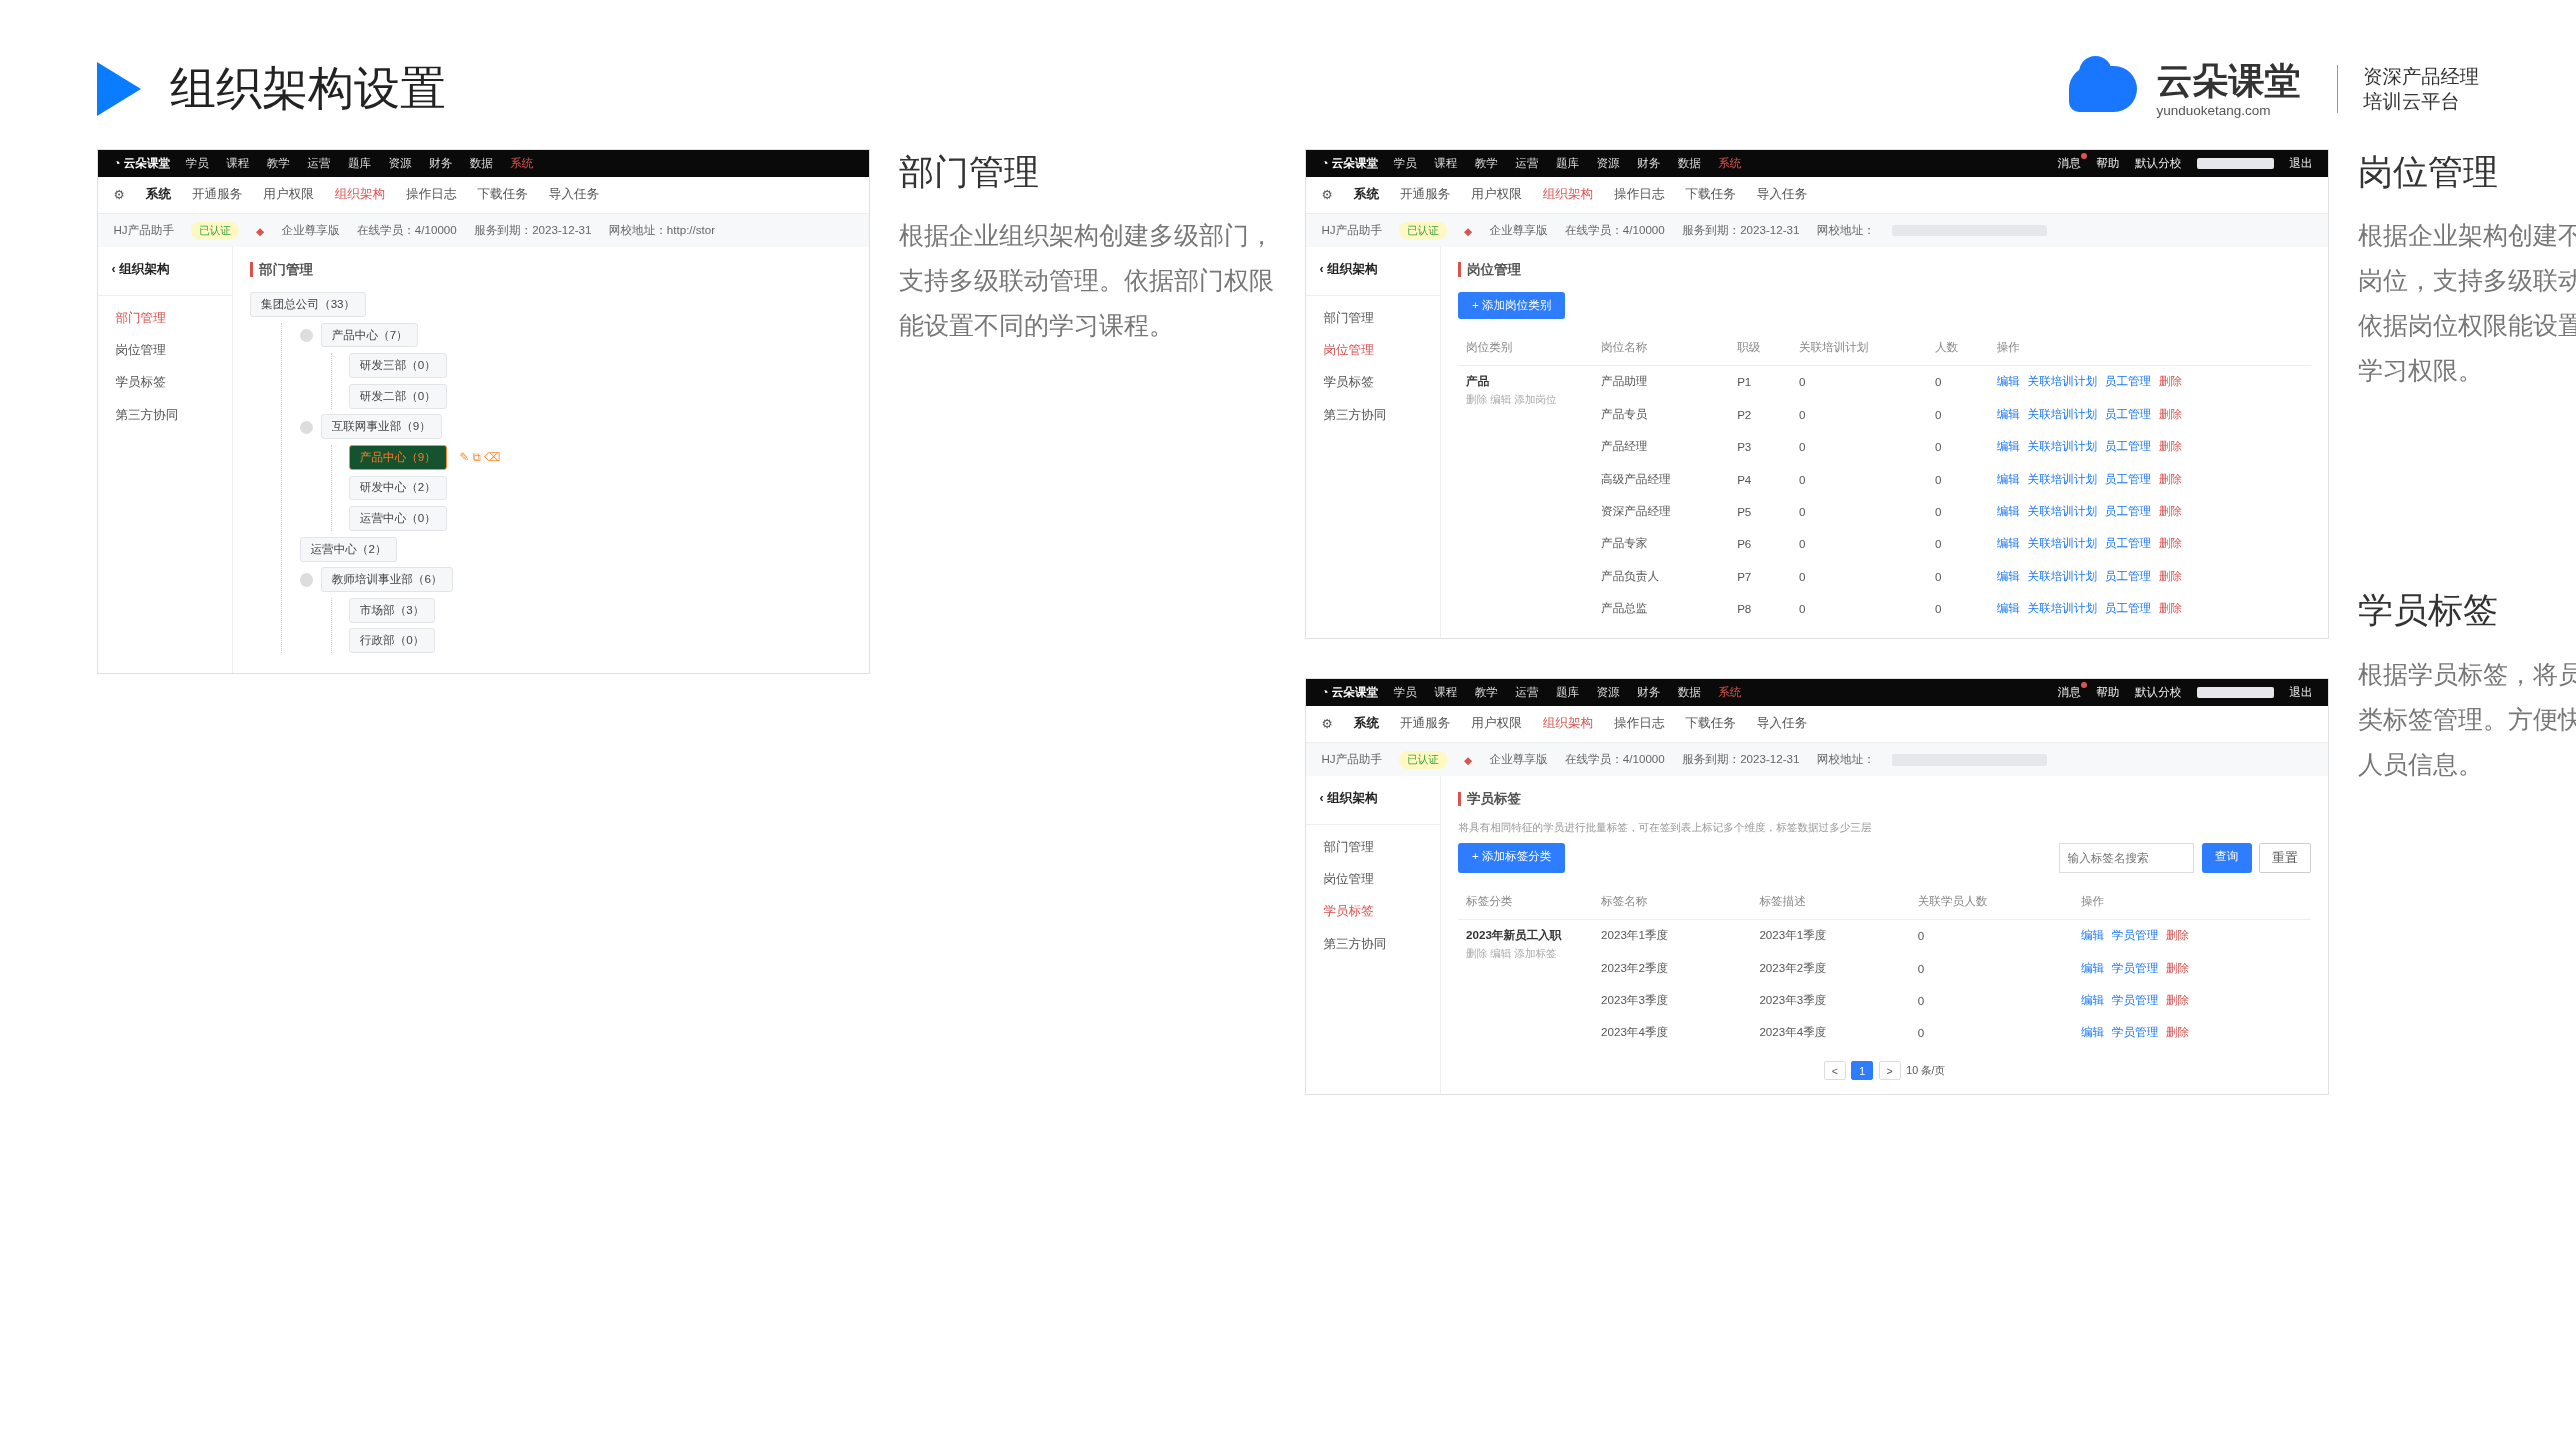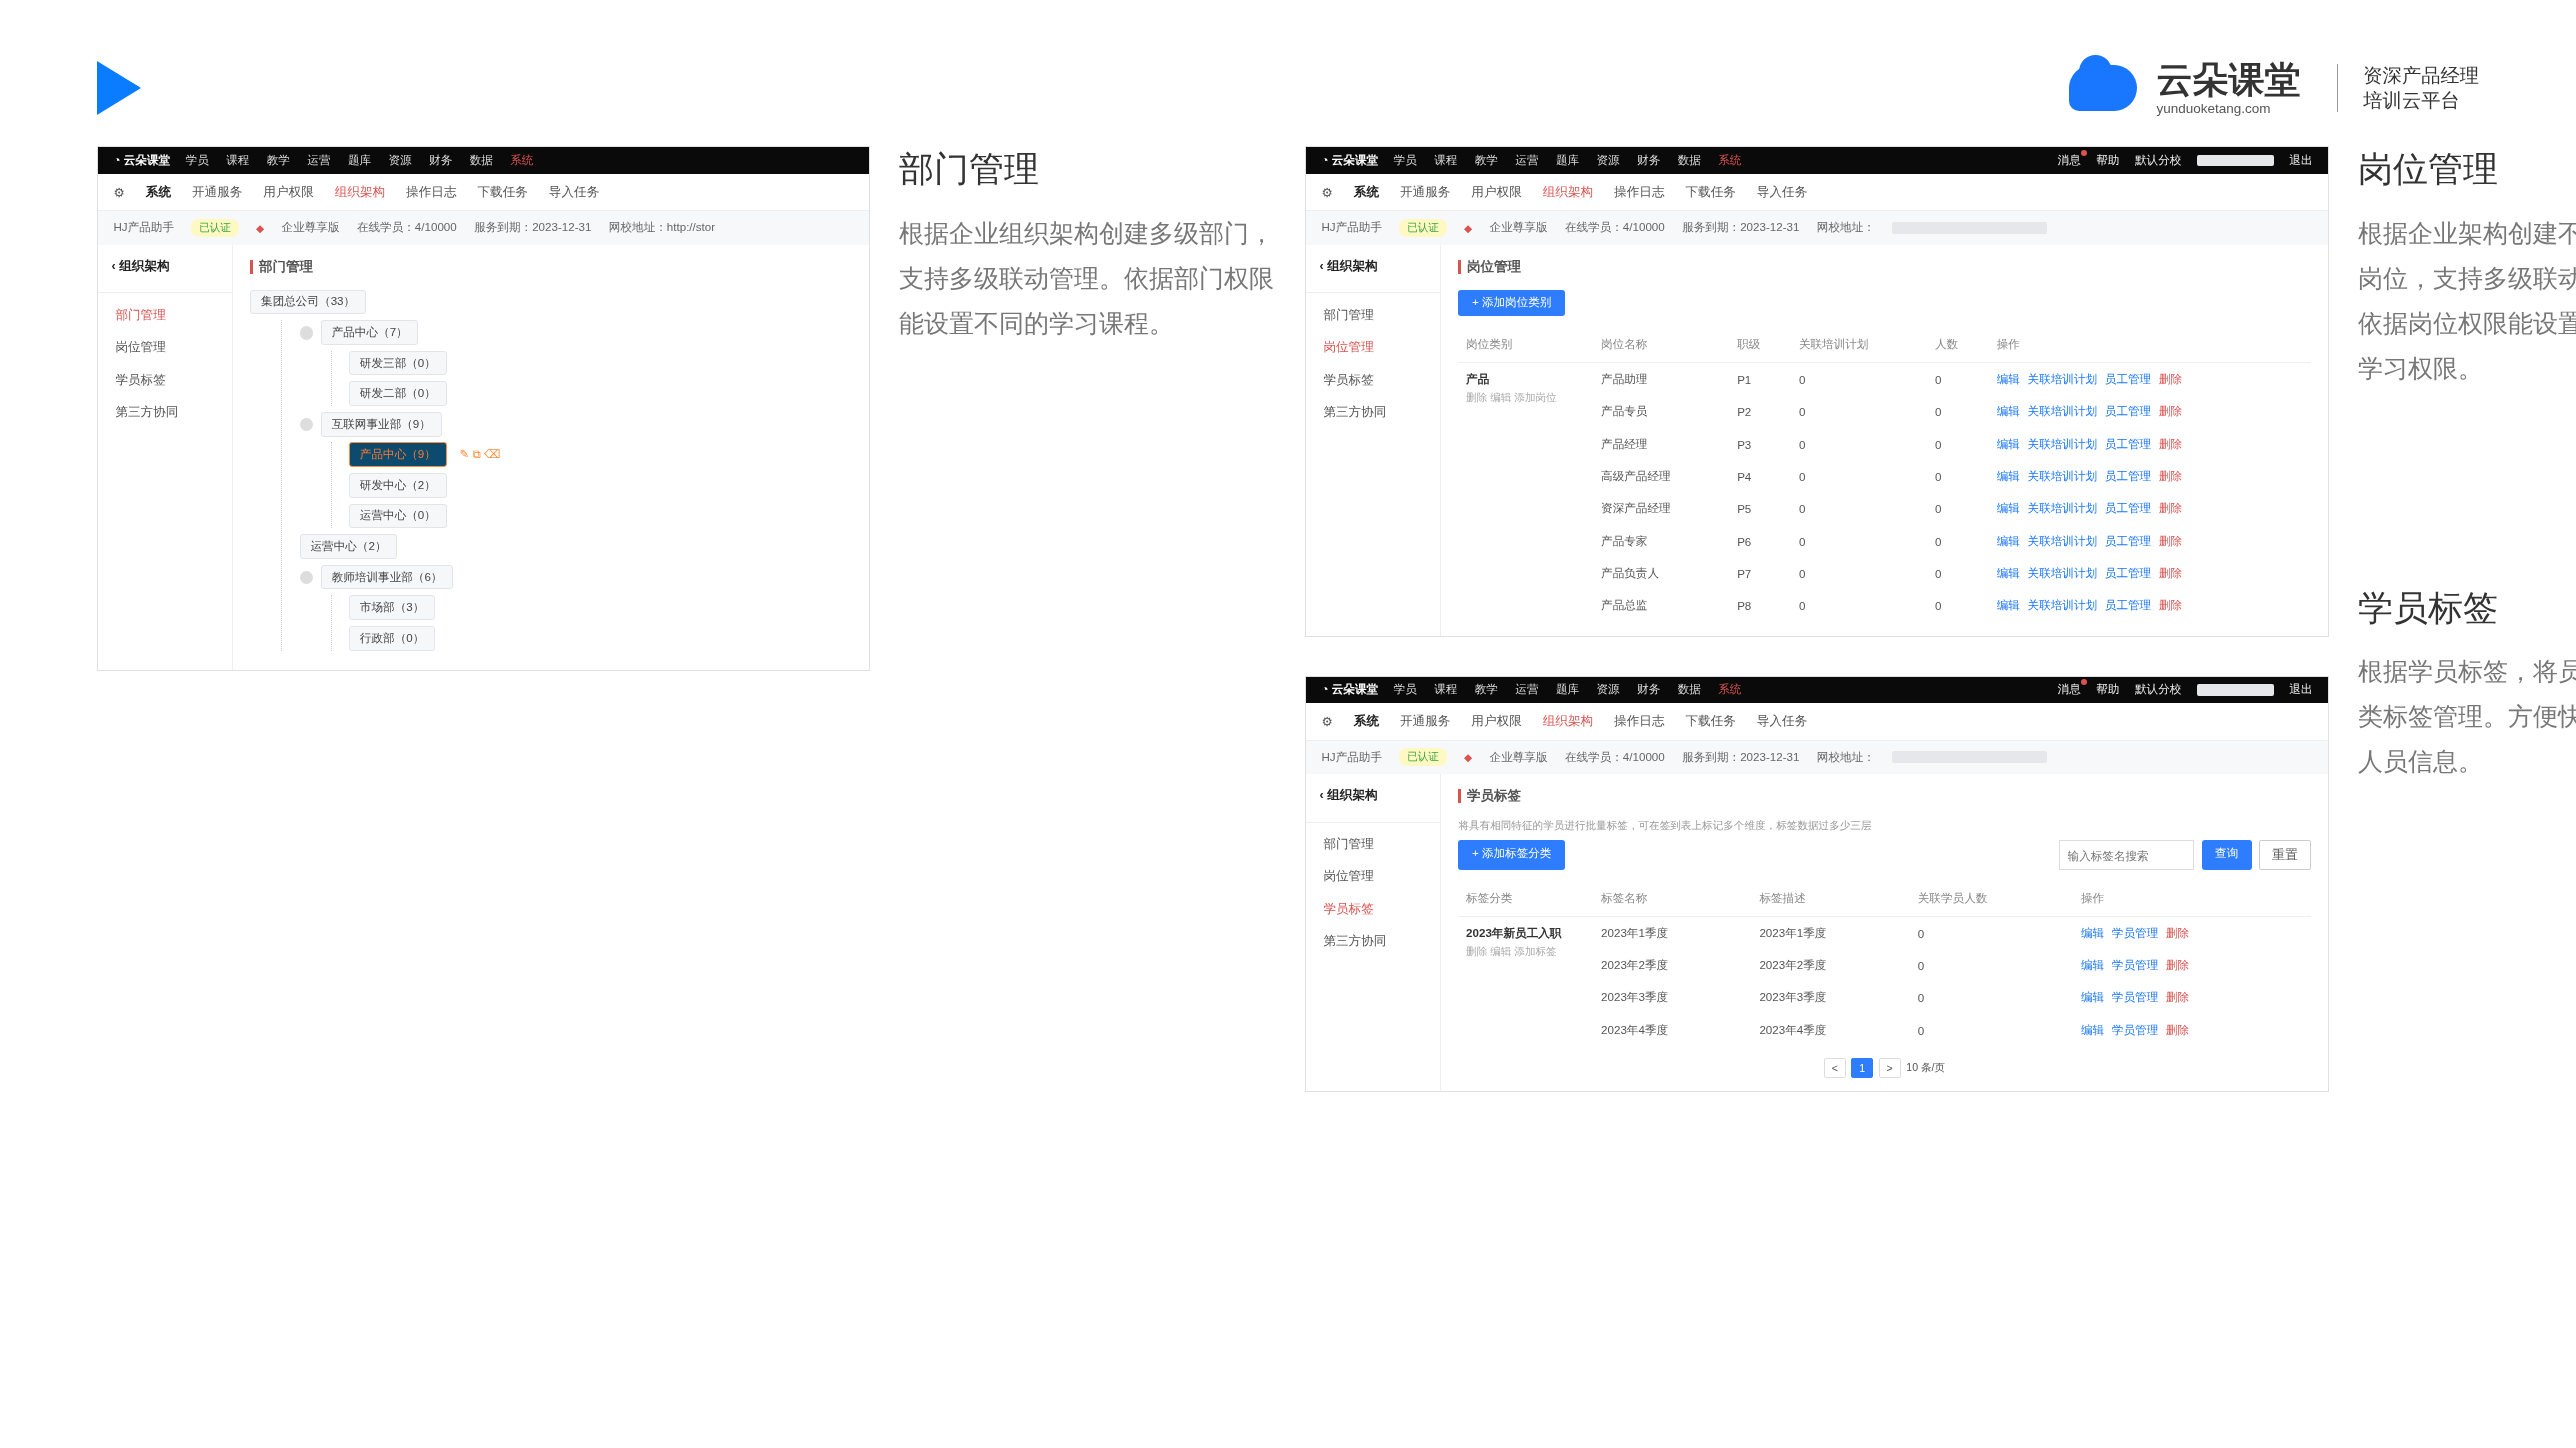--- a/index.html
+++ b/index.html
@@ -56,21 +56,21 @@
 .sidebar .item.on { color:#d9534f; }
 .main { flex:1; padding:13.5px 17.4px; }
 .main .mtitle { font-weight:600; font-size:13.5px; margin-bottom:13.5px; display:flex; align-items:center; gap:5.8px; }
 .main .mtitle::before { content:''; display:inline-block; width:2.9px; height:14.5px; background:#d9534f; }
 
 
 .tree { font-size:11.6px; color:#444; }
 .tnode { position:relative; margin:5.8px 0; }
 .tdot { display:inline-block; width:13.5px; height:13.5px; border-radius:50%; background:#ddd; margin-right:7.7px; vertical-align:middle; }
 .tnode .box { display:inline-block; background:#f6f7f9; border:1px solid #e2e4e8; border-radius:2.9px; padding:3.9px 9.7px; }
-.tnode .box.sel { border-color:#ff8c3a; color:#ff7a2b; background:#0c4a6e; }
+.tnode .box.sel { border-color:#ff8c3a; color:#ff7a2b; background:#14532d; }
 .ticons { display:inline-flex; gap:7.7px; margin-left:9.7px; color:#ff8c3a; }
 .tchildren { margin-left:31px; border-left:1px dotted #ccc; padding-left:17.4px; }
 
 
 .btn-blue { background:#2f7dff; color:#fff; padding:5.8px 13.5px; border-radius:2.9px; display:inline-block; font-size:11.6px; }
 .tbl { width:100%; border-collapse:collapse; font-size:11.6px; margin-top:11.6px; }
 .tbl th { text-align:left; color:#888; font-weight:500; padding:9.7px 7.7px; border-bottom:1px solid #eee; }
 .tbl td { padding:8.7px 7.7px; color:#555; }
 .lnk { color:#1876ff; margin-right:7.7px; cursor:pointer; }
 .lnk-red { color:#d9534f; cursor:pointer; }
@@ -86,20 +86,21 @@
 .btn-o { border:1px solid #ccc; padding:4.8px 11.6px; border-radius:1.9px; font-size:13px; }
 .hint { font-size:10.6px; color:#999; margin-bottom:7.7px; }
 </style>
 </head>
 <body>
 
 <div class="page">
   <div class="hdr">
     <div class="hdr-left">
       <div class="play-icon"></div>
+      <div class="page-title">组织架构设置</div>
     </div>
     <div class="brand">
       <div class="cloud"></div>
       <div class="brand-txt">
         <div class="brand-name">云朵课堂</div>
         <div class="brand-url">yunduoketang.com</div>
       </div>
       <div class="brand-divider"></div>
       <div class="brand-slogan">
         <div>资深产品经理</div>

